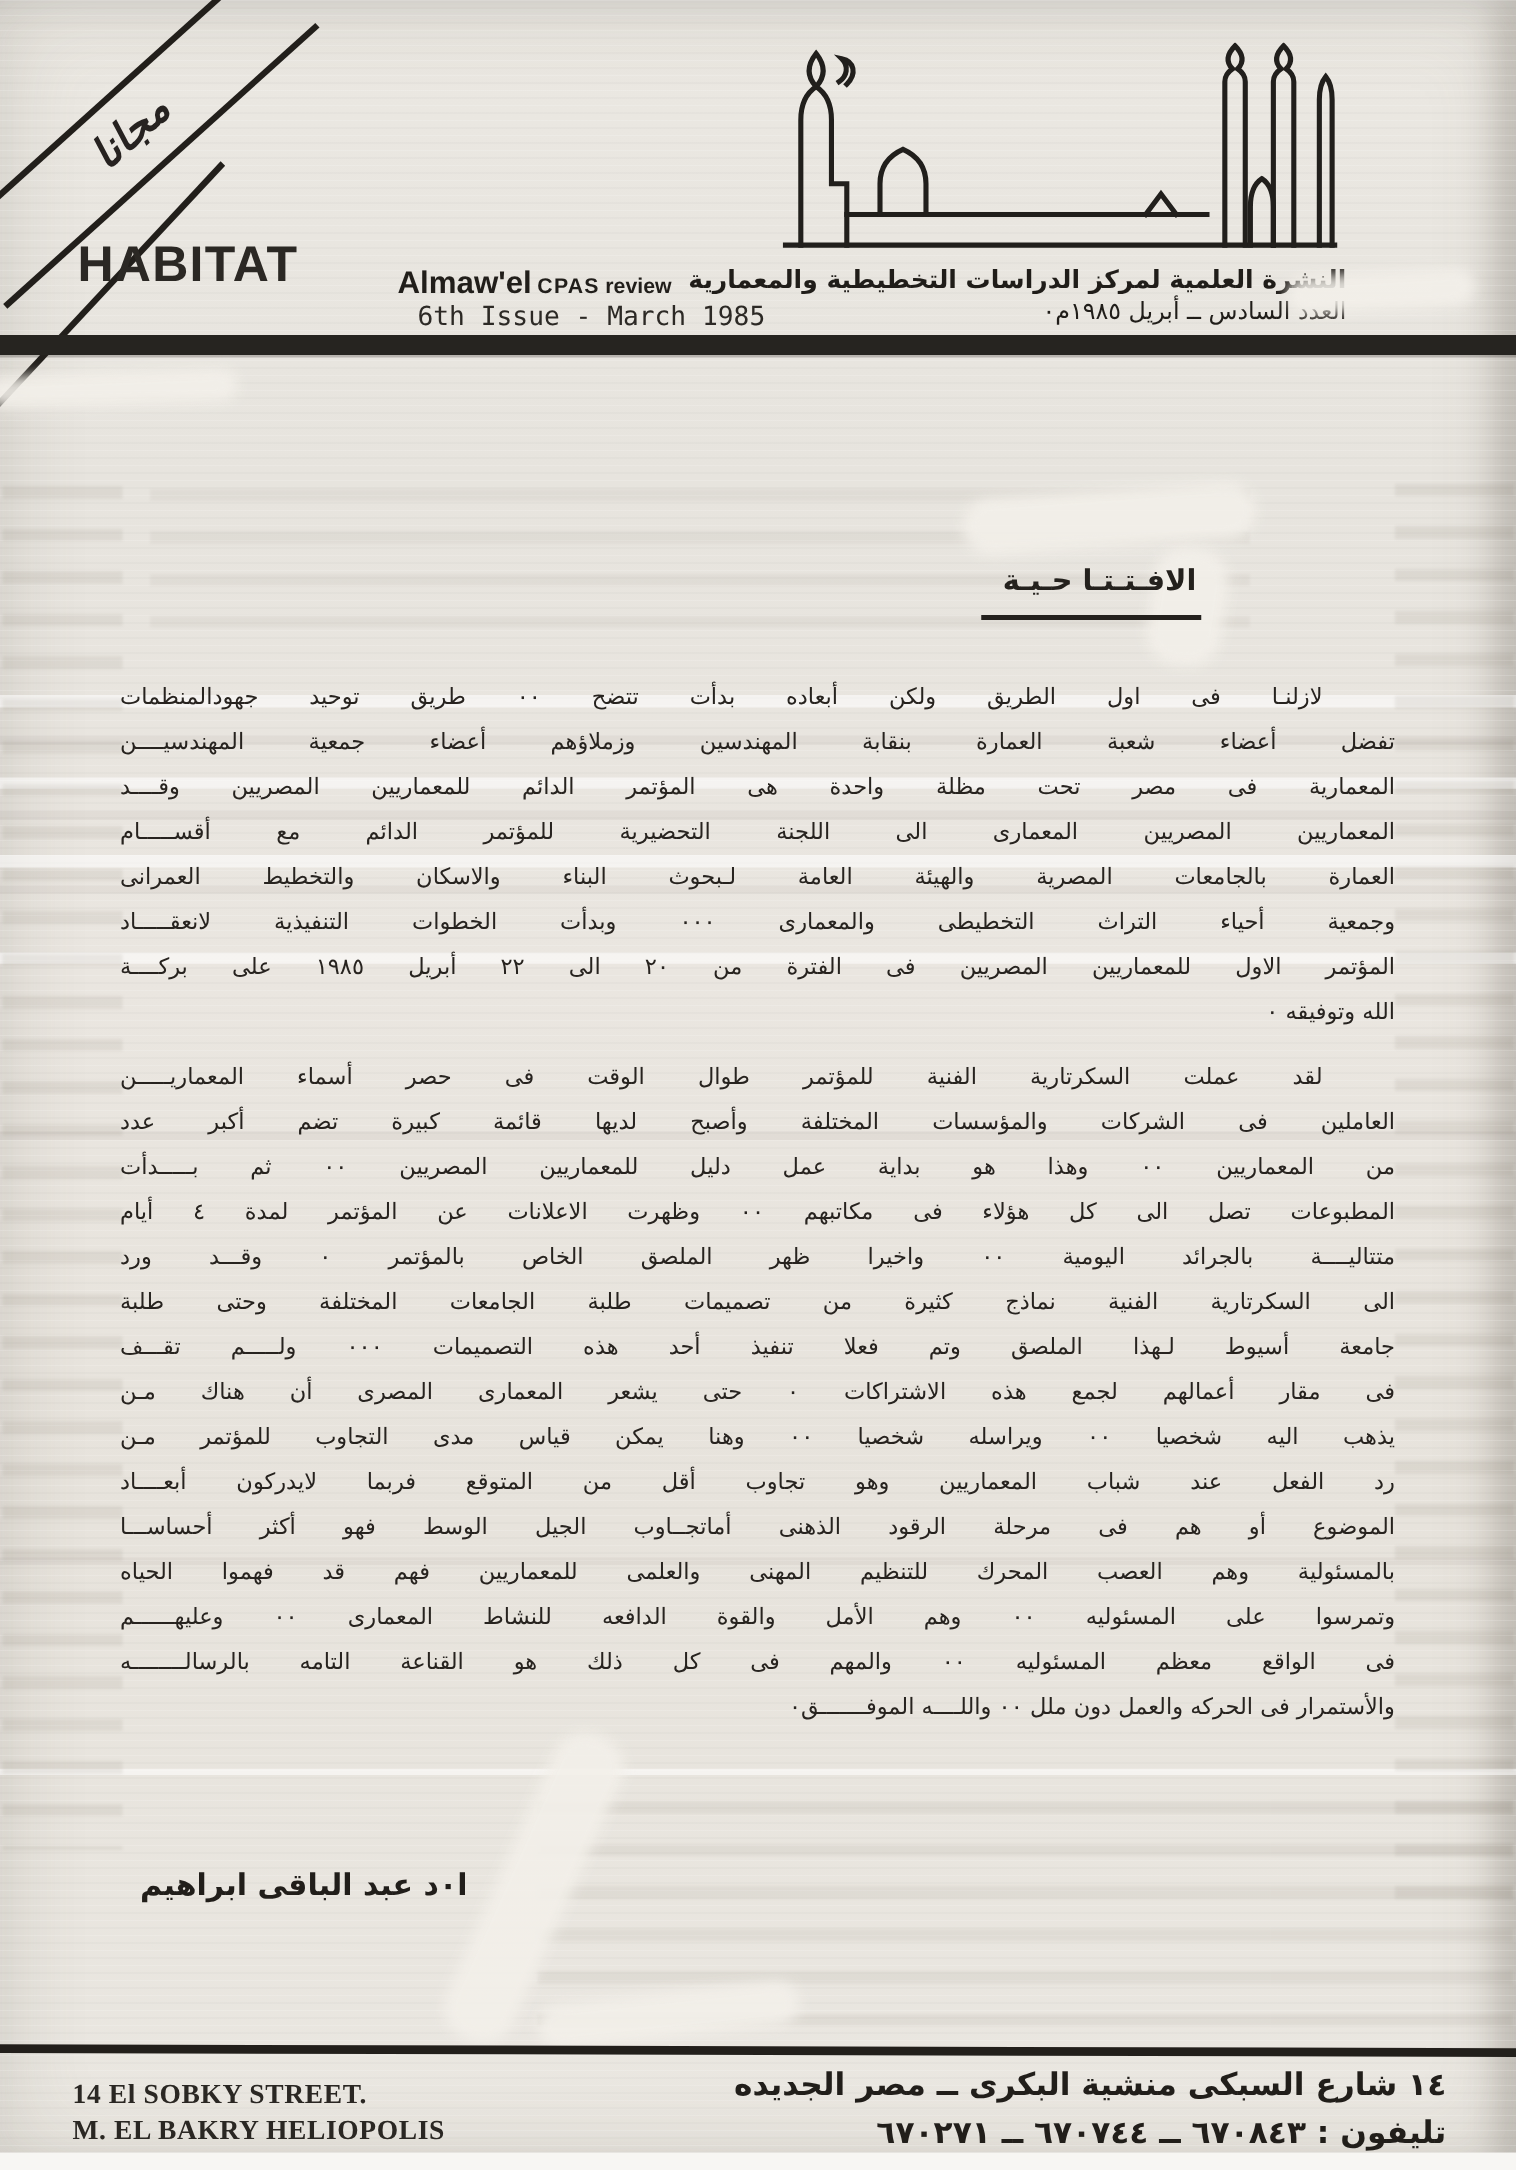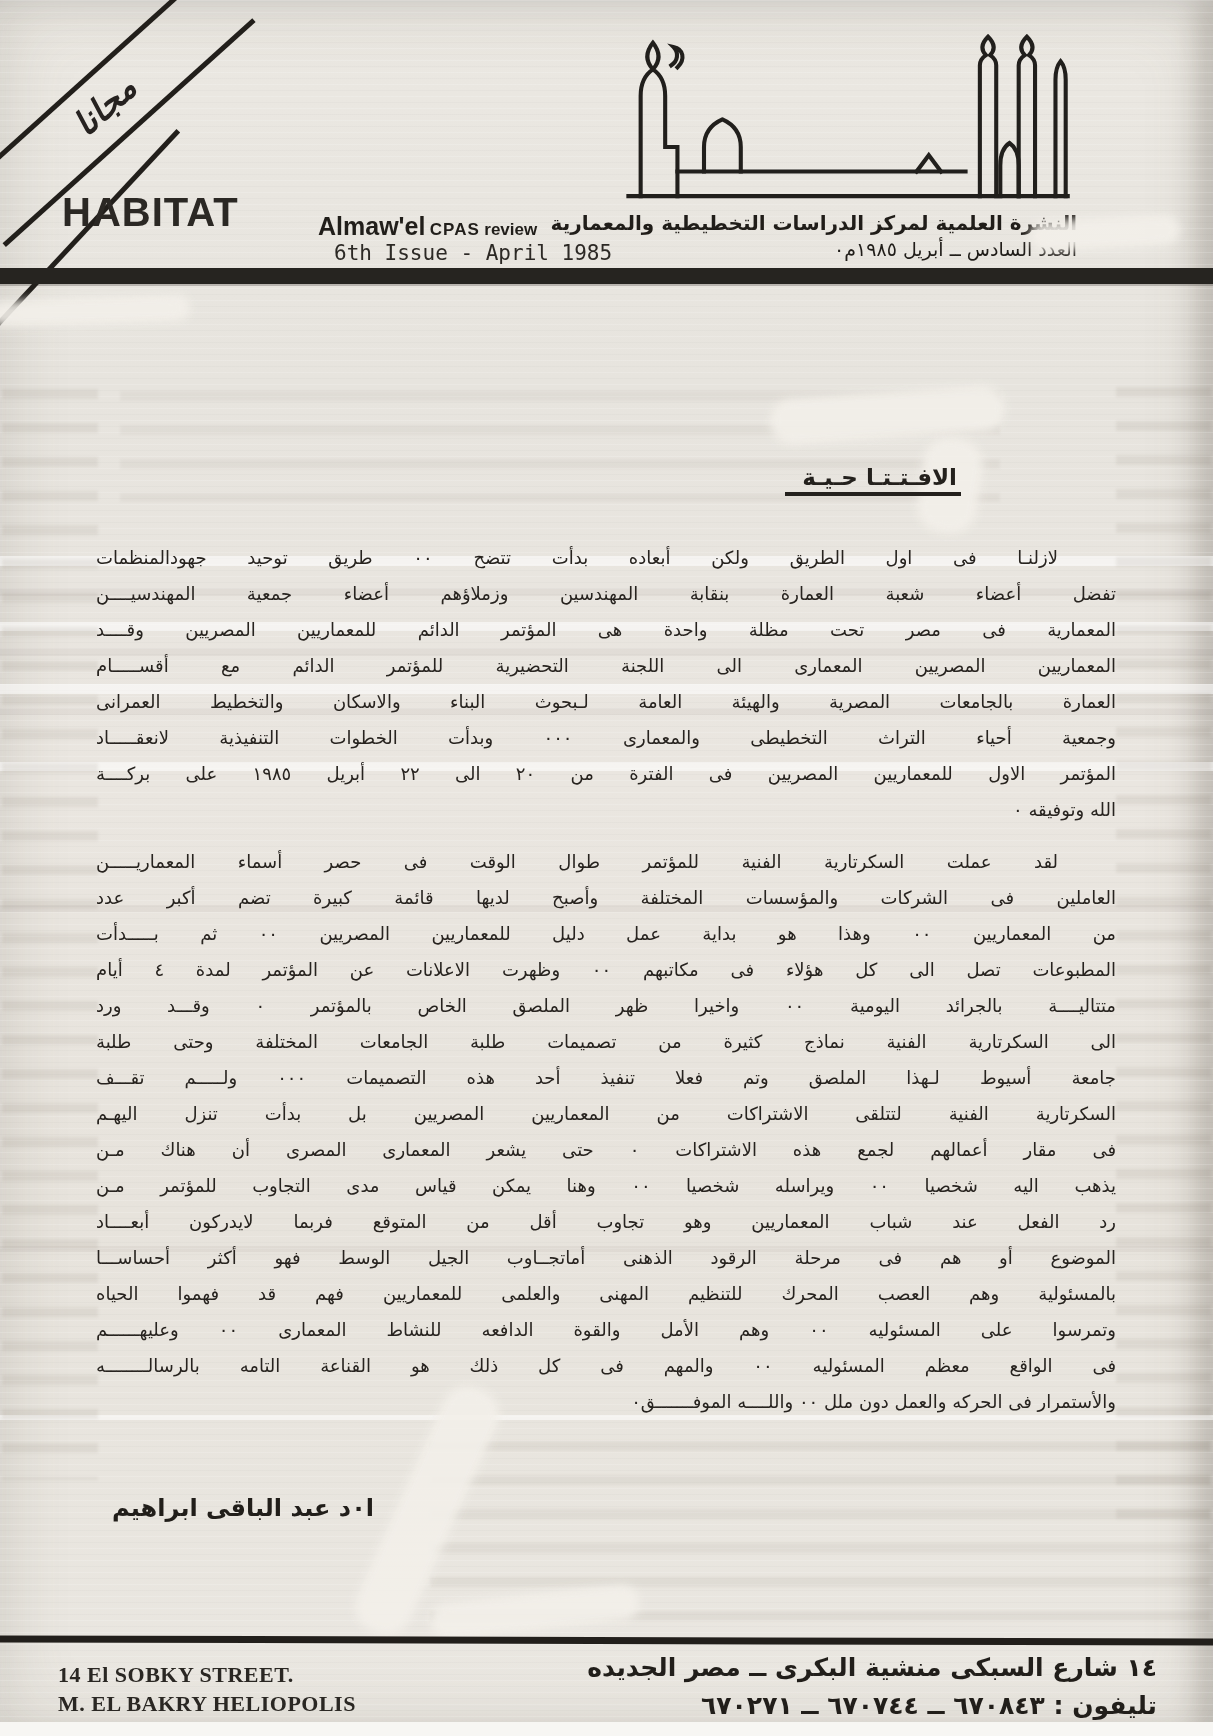--- a/index.html
+++ b/index.html
@@ -32,21 +32,21 @@
   .almawel-line .rev{font-weight:bold;font-size:17px;}
   .issue-en{position:absolute;left:334px;top:241px;font-family:"DejaVu Sans Mono",monospace;font-size:21px;color:#2c2925;}
   .logo-box{position:absolute;left:610px;top:34px;}
   .mast-ar{position:absolute;right:136px;top:210px;direction:rtl;text-align:right;color:#201d19;}
   .mast-ar .l1{font-weight:bold;font-size:20px;line-height:26px;}
   .mast-ar .l2{font-size:19px;line-height:27px;}
   .mast-rule{position:absolute;left:0;top:268px;width:100%;height:16px;background:#262420;
     box-shadow:0 2px 0 rgba(38,36,32,.25);}
 
   
-  .edit-heading{position:absolute;right:256px;top:452px;direction:rtl;font-weight:bold;font-size:23px;color:#24211d;margin-top:12px;}
+  .edit-heading{position:absolute;right:256px;top:452px;direction:rtl;font-weight:bold;font-size:23px;color:#24211d;}
   .edit-underline{position:absolute;right:252px;top:492px;width:176px;height:4px;background:#24211d;}
   .body-block{position:absolute;left:96px;top:540px;width:1020px;direction:rtl;font-size:18px;line-height:36px;color:#27231f;}
   .bline{display:block;text-align:justify;text-align-last:justify;-moz-text-align-last:justify;}
   .bline.first{padding-right:58px;}
   .bline.end{text-align-last:right;-moz-text-align-last:right;}
   .para2{margin-top:16px;}
   .signature{position:absolute;left:112px;top:1494px;direction:rtl;font-weight:bold;font-size:24px;color:#211e1a;}
 
   
   .footer-rule{position:absolute;left:0;top:1637px;width:100%;height:7px;background:#221f1b;transform:rotate(.15deg);}
@@ -86,21 +86,21 @@
   </div>
   <div class="banner-extra-line"></div>
 
   <div class="habitat">HABITAT</div>
 
   <div class="almawel-line">
     <span class="nm">Almaw'el</span>
     <span class="org">CPAS</span>
     <span class="rev">review</span>
   </div>
-  <div class="issue-en">6th Issue - April 1985</div>
+  <div class="issue-en">6th Issue - March 1985</div>
 
   <div class="logo-box">
     <svg width="470" height="175" viewBox="0 0 460 170">
 
       <path class="stk" d="M18 158 H448"></path>
       <path class="stk" d="M66 134 H348"></path>
 
       <path class="stk" d="M30 158 V60 Q30 42 42 34 Q31 22 42 8 Q53 22 42 34 Q54 42 54 60 V110 H66 V158"></path>
       <path class="stk" d="M60 30 c6 -4 8 -12 2 -18 c10 2 12 12 4 20"></path>
 
@@ -145,21 +145,20 @@
       <span class="bline end">الله وتوفيقه ٠</span>
     </div>
     <div class="para2">
       <span class="bline first">لقد عملت السكرتارية الفنية للمؤتمر طوال الوقت فى حصر أسماء المعماريـــــن</span>
       <span class="bline">العاملين فى الشركات والمؤسسات المختلفة وأصبح لديها قائمة كبيرة تضم أكبر عدد</span>
       <span class="bline">من المعماريين ٠٠ وهذا هو بداية عمل دليل للمعماريين المصريين ٠٠ ثم بـــــدأت</span>
       <span class="bline">المطبوعات تصل الى كل هؤلاء فى مكاتبهم ٠٠ وظهرت الاعلانات عن المؤتمر لمدة ٤ أيام</span>
       <span class="bline">متتاليــــة بالجرائد اليومية ٠٠ واخيرا ظهر الملصق الخاص بالمؤتمر ٠ وقـــد ورد</span>
       <span class="bline">الى السكرتارية الفنية نماذج كثيرة من تصميمات طلبة الجامعات المختلفة وحتى طلبة</span>
       <span class="bline">جامعة أسيوط لـهذا الملصق وتم فعلا تنفيذ أحد هذه التصميمات ٠٠٠ ولـــــم تقـــف</span>
-      <span class="bline">السكرتارية الفنية لتتلقى الاشتراكات من المعماريين المصريين بل بدأت تنزل اليهـم</span>
       <span class="bline">فى مقار أعمالهم لجمع هذه الاشتراكات ٠ حتى يشعر المعمارى المصرى أن هناك مـن</span>
       <span class="bline">يذهب اليه شخصيا ٠٠ ويراسله شخصيا ٠٠ وهنا يمكن قياس مدى التجاوب للمؤتمر مـن</span>
       <span class="bline">رد الفعل عند شباب المعماريين وهو تجاوب أقل من المتوقع فربما لايدركون أبعــــاد</span>
       <span class="bline">الموضوع أو هم فى مرحلة الرقود الذهنى أماتجــاوب الجيل الوسط فهو أكثر أحساســـا</span>
       <span class="bline">بالمسئولية وهم العصب المحرك للتنظيم المهنى والعلمى للمعماريين فهم قد فهموا الحياه</span>
       <span class="bline">وتمرسوا على المسئوليه ٠٠ وهم الأمل والقوة الدافعه للنشاط المعمارى ٠٠ وعليهــــــم</span>
       <span class="bline">فى الواقع معظم المسئوليه ٠٠ والمهم فى كل ذلك هو القناعة التامه بالرسالــــــــه</span>
       <span class="bline end">والأستمرار فى الحركه والعمل دون ملل ٠٠ واللــــه الموفـــــــق٠</span>
     </div>
   </div>

